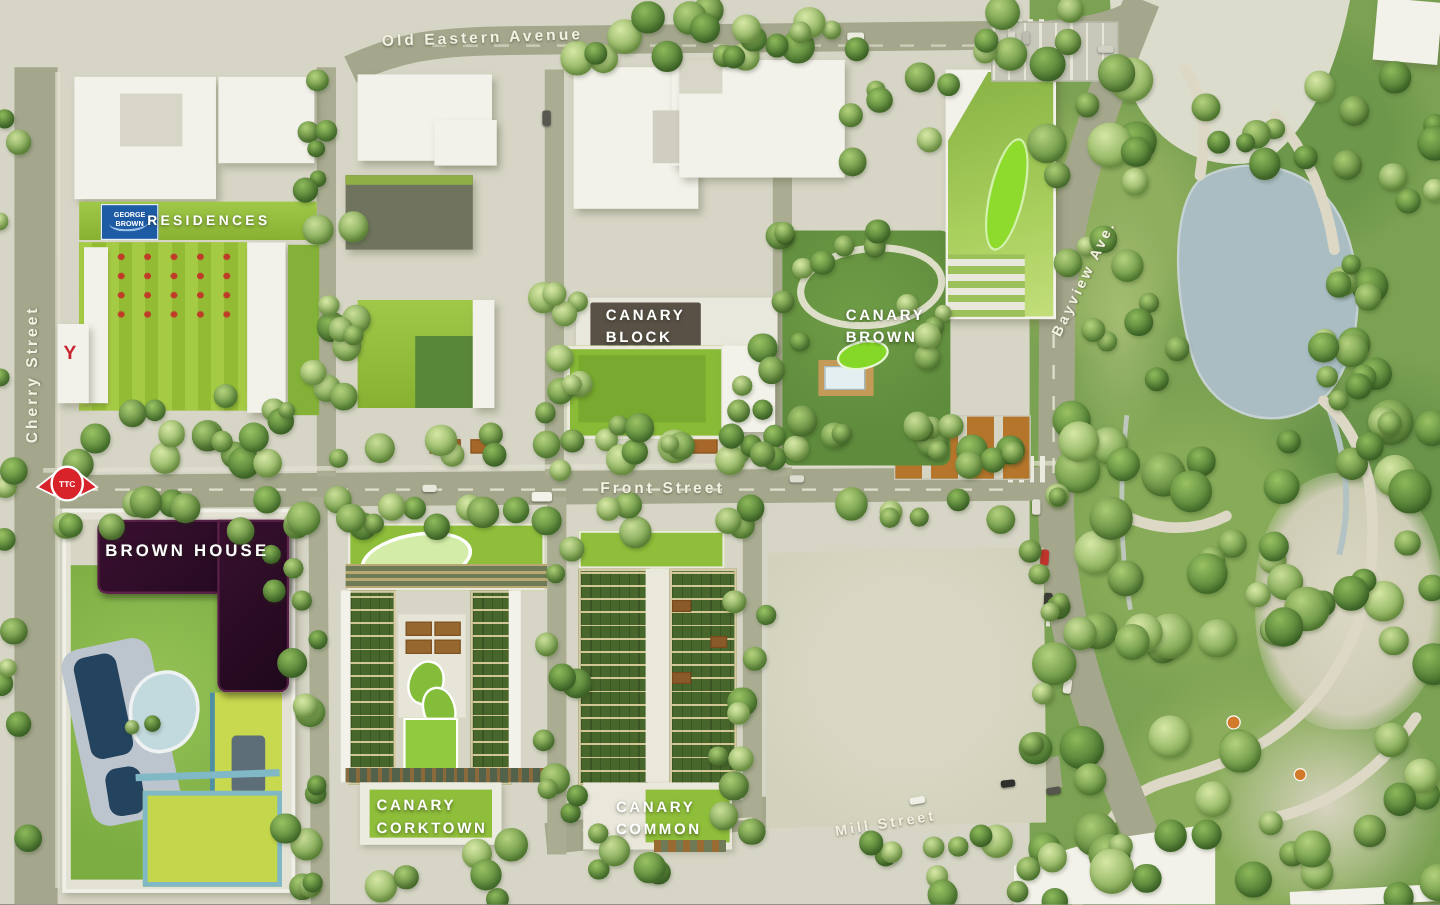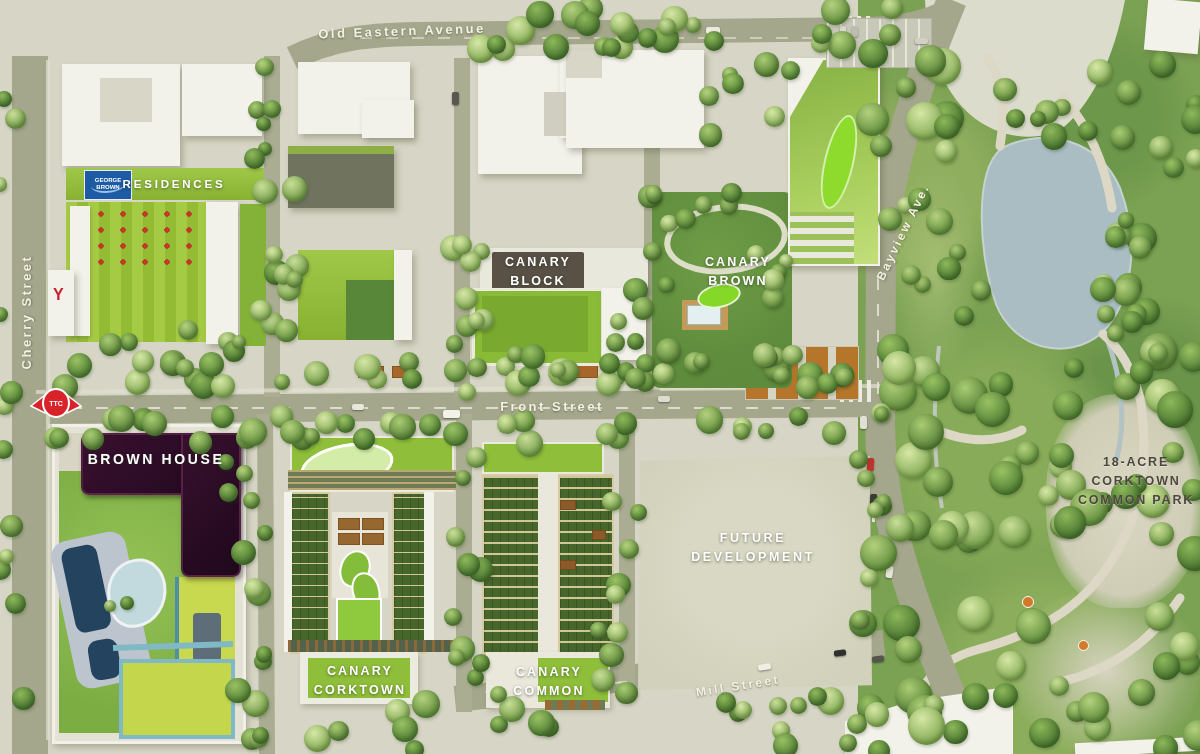--- a/index.html
+++ b/index.html
@@ -6,21 +6,21 @@
   #map{position:relative;width:1200px;height:754px;overflow:hidden;background:#d7d6c6;
        font-family:"Liberation Sans",sans-serif;}
   .abs{position:absolute;}
   .bld{position:absolute;background:#f2f1ea;box-shadow:3px 4px 6px rgba(85,88,60,.35);}
   .tree{position:absolute;border-radius:50%;
         box-shadow:inset -2px -3px 5px rgba(30,50,15,.30),1px 2px 3px rgba(40,60,25,.25);}
   .car{position:absolute;border-radius:2px;box-shadow:0 1px 2px rgba(0,0,0,.4);}
   .street-label{position:absolute;color:#f3f1e2;font-weight:700;font-size:13px;
         letter-spacing:2.5px;white-space:nowrap;text-shadow:0 1px 2px rgba(60,60,40,.55);}
   .district-label{position:absolute;color:#fff;font-weight:700;font-size:12.5px;
-        letter-spacing:2.2px;line-height:1.5;text-align:center;white-space:nowrap;
+        letter-spacing:2.2px;line-height:1.5;white-space:nowrap;
         text-shadow:0 1px 3px rgba(30,40,20,.6);}
   .dark-label{color:#4e473f;text-shadow:0 1px 1px rgba(255,255,255,.4);}
   .crosswalk{position:absolute;background:repeating-linear-gradient(90deg,#eceadf 0 4px,rgba(0,0,0,0) 4px 9px);}
   .dash{position:absolute;opacity:.85;}
   .planter{position:absolute;background:#a8672a;border:1px solid rgba(90,50,15,.4);}
   .garden{position:absolute;background:#47662c;
         background-image:repeating-linear-gradient(0deg,rgba(224,209,160,.9) 0 1.5px,rgba(0,0,0,0) 1.5px 11px),
                          repeating-linear-gradient(90deg,rgba(0,0,0,.18) 0 1px,rgba(0,0,0,0) 1px 8px);
         border:2px solid #d6cba4;}
   .greenroof{position:absolute;background:linear-gradient(180deg,#a0c848 0%,#88b132 100%);}
@@ -633,24 +633,15 @@
     <div>BROWN</div>
   </div>
   <div class="district-label" style="left:360px;top:681px;transform:translate(-50%,-50%);">
     <div>CANARY</div>
     <div>CORKTOWN</div>
   </div>
   <div class="district-label" style="left:549px;top:682px;transform:translate(-50%,-50%);">
     <div>CANARY</div>
     <div>COMMON</div>
   </div>
-  <div class="district-label" style="left:753px;top:548px;transform:translate(-50%,-50%);letter-spacing:2.6px;">
-    <div>FUTURE</div>
-    <div>DEVELOPMENT</div>
-  </div>
-  <div class="district-label dark-label" style="left:1136px;top:481px;transform:translate(-50%,-50%);letter-spacing:1.8px;">
-    <div>18-ACRE</div>
-    <div>CORKTOWN</div>
-    <div>COMMON PARK</div>
-  </div>
   <div class="district-label" style="left:174px;top:185px;transform:translate(-50%,-50%);font-size:11.5px;letter-spacing:2.8px;">RESIDENCES</div>
 
 </div>
 
 </body></html>

